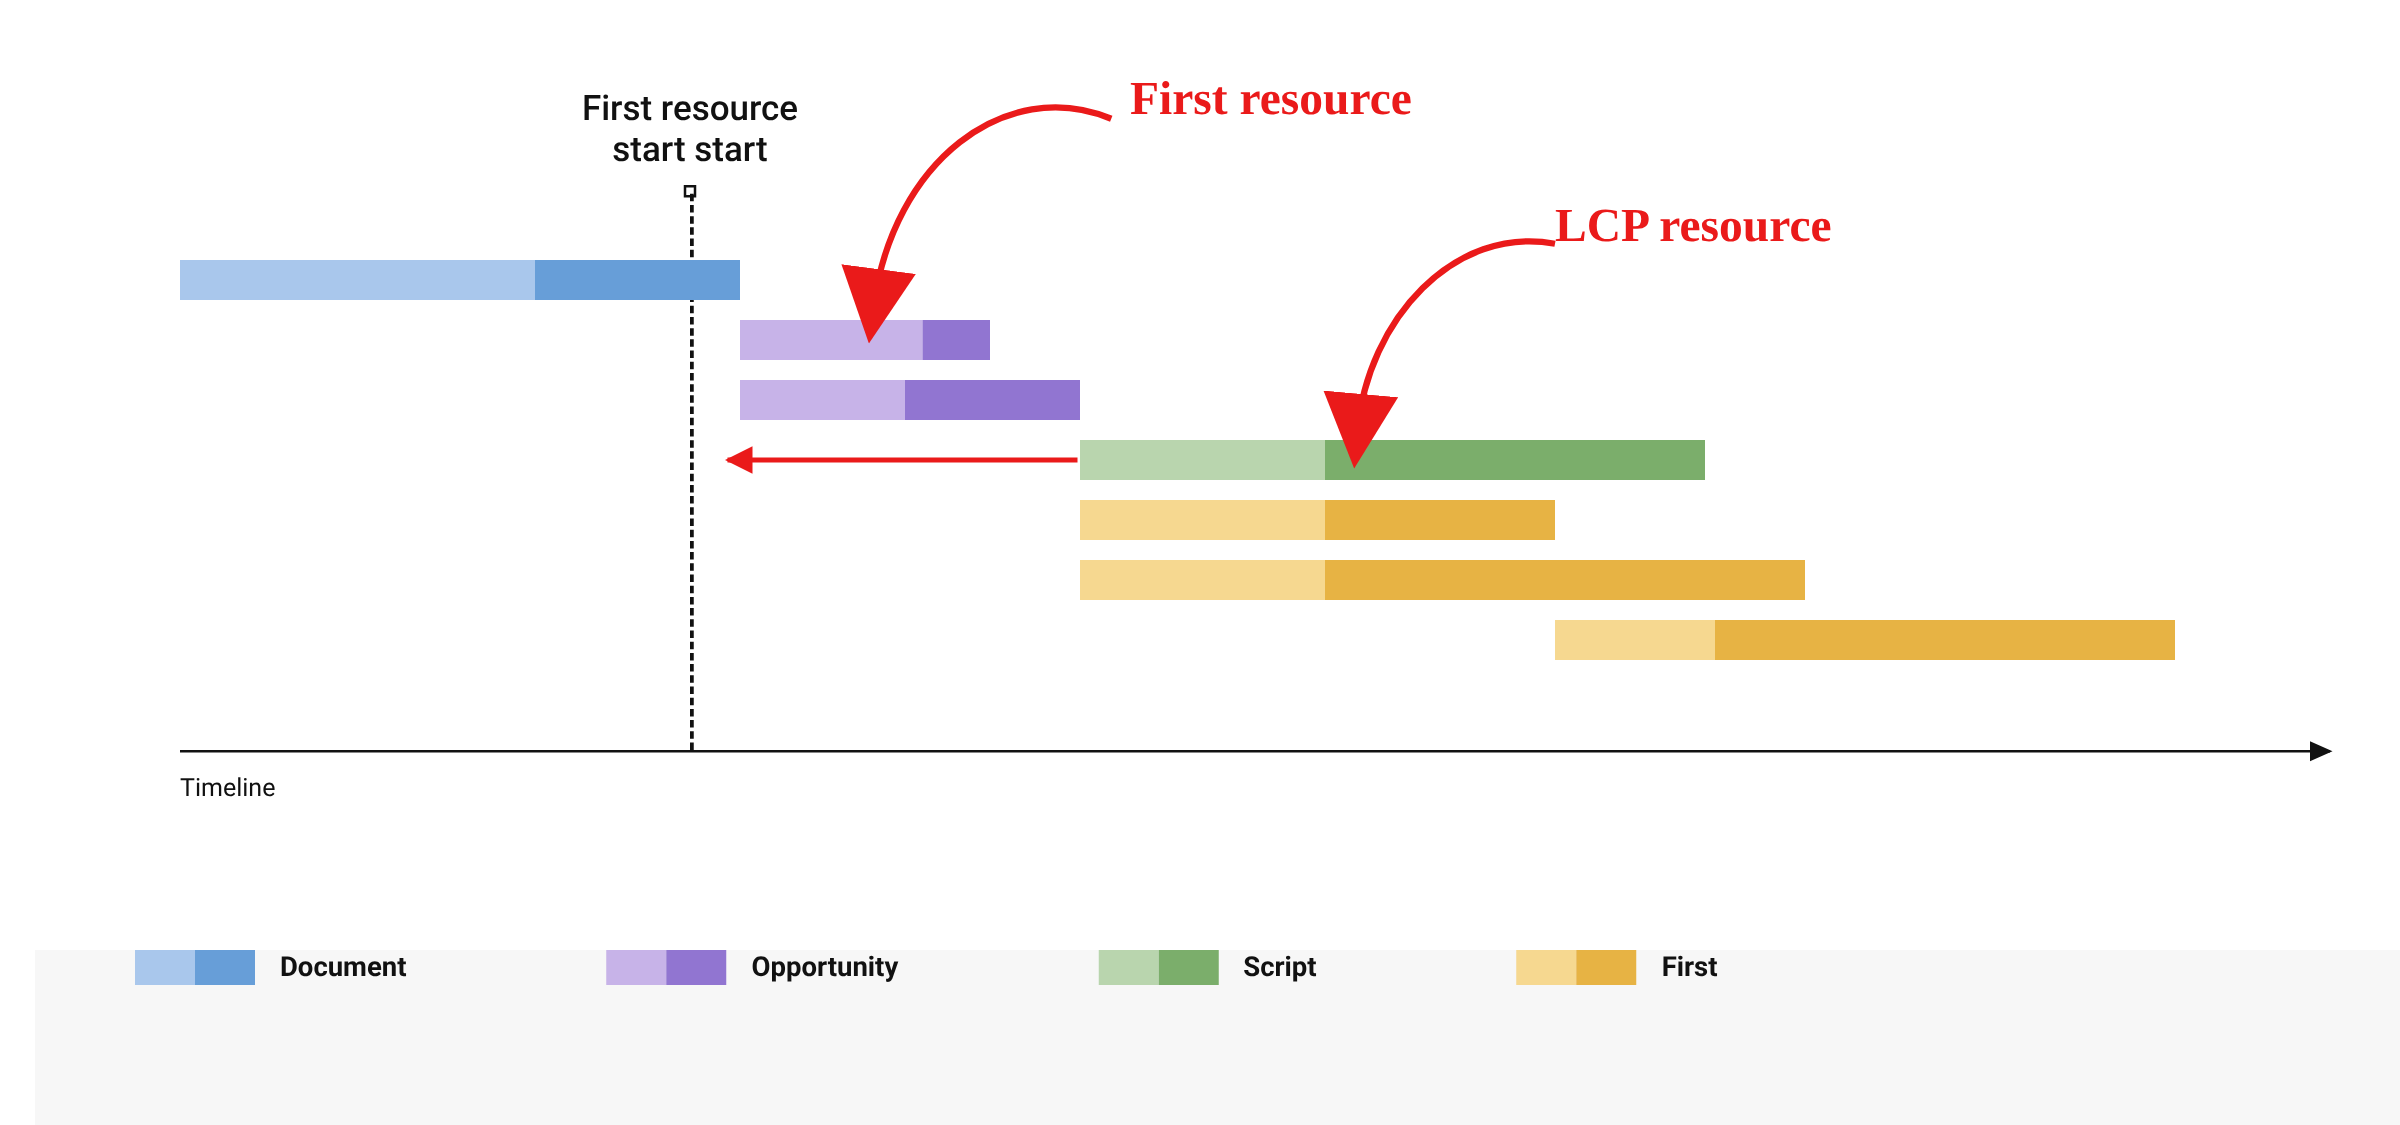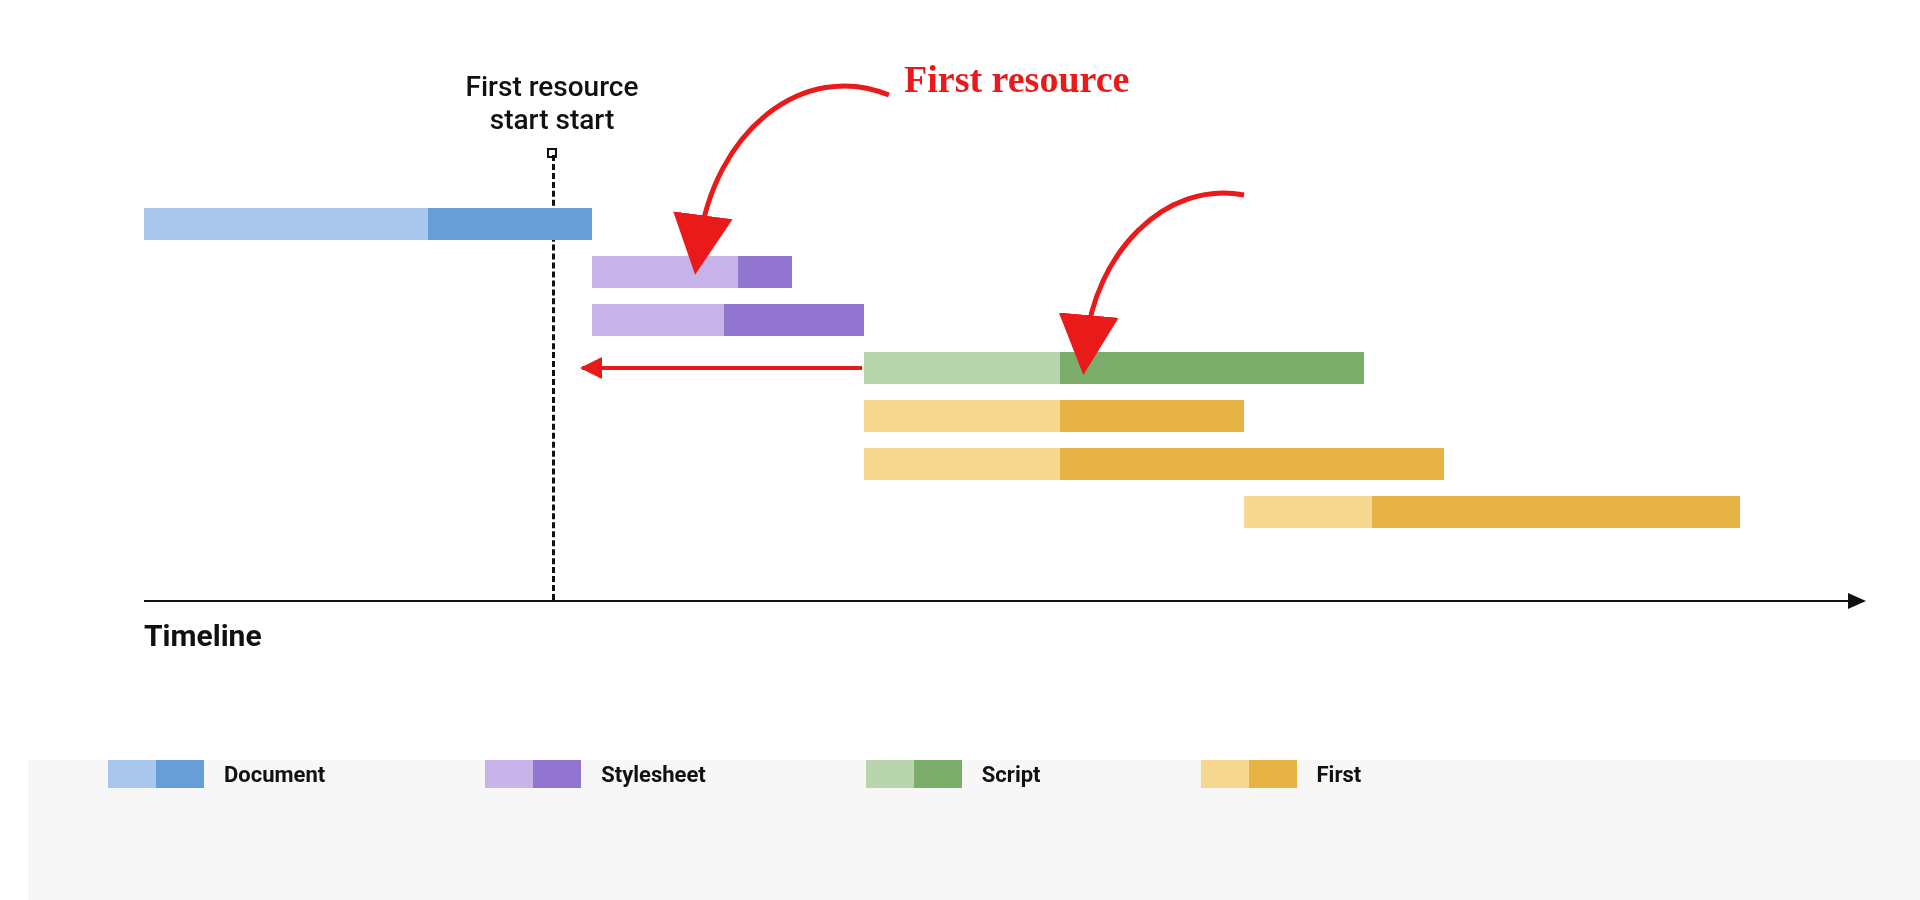--- a/index.html
+++ b/index.html
@@ -44,22 +44,22 @@
     top: -7px;
     width: 0; height: 0;
     border-left: 18px solid #111;
     border-top: 8px solid transparent;
     border-bottom: 8px solid transparent;
   }
   .axis-label {
     position: absolute;
     left: 0;
     top: 548px;
-    font-size: 30px;
-    font-weight: 700;
+    font-size: 20px;
+    font-weight: 400;
     color: #111;
   }
   
   .marker-line {
     position: absolute;
     top: 85px;
     width: 0;
     height: 445px;
     border-left: 3px dashed #111;
   }
@@ -187,20 +187,23 @@
   </div>
   <svg class="curve-arrow" style="left:540px; top:0px;" width="220" height="180">
     <defs>
       <marker id="ah1" markerWidth="12" markerHeight="12" refX="6" refY="6" orient="auto">
         <path d="M0,0 L12,6 L0,12 Z" fill="#ea1a1a"></path>
       </marker>
     </defs>
     <path d="M 205 25 C 120 -10, 30 60, 15 175" stroke="#ea1a1a" stroke-width="5" fill="none" marker-end="url(#ah1)"></path>
   </svg>
 
+  <div class="anno" style="left:1100px; top:90px; font-size:38px;">
+    <span>LCP resource</span>
+  </div>
   <svg class="curve-arrow" style="left:930px; top:115px;" width="200" height="170">
     <defs>
       <marker id="ah2" markerWidth="12" markerHeight="12" refX="6" refY="6" orient="auto">
         <path d="M0,0 L12,6 L0,12 Z" fill="#ea1a1a"></path>
       </marker>
     </defs>
     <path d="M 170 10 C 90 -5, 20 70, 12 160" stroke="#ea1a1a" stroke-width="5" fill="none" marker-end="url(#ah2)"></path>
   </svg>
 
   <div class="axis"></div>
@@ -213,21 +216,21 @@
       <div class="half" style="background:#a9c7ec"></div>
       <div class="half" style="background:#679ed8"></div>
     </div>
     <span class="legend-label">Document</span>
   </div>
   <div class="legend-item">
     <div class="legend-swatch">
       <div class="half" style="background:#c7b3e8"></div>
       <div class="half" style="background:#9175d1"></div>
     </div>
-    <span class="legend-label">Stylesheet</span>
+    <span class="legend-label">Opportunity</span>
   </div>
   <div class="legend-item">
     <div class="legend-swatch">
       <div class="half" style="background:#b9d5ae"></div>
       <div class="half" style="background:#7bae6b"></div>
     </div>
     <span class="legend-label">Script</span>
   </div>
   <div class="legend-item">
     <div class="legend-swatch">

